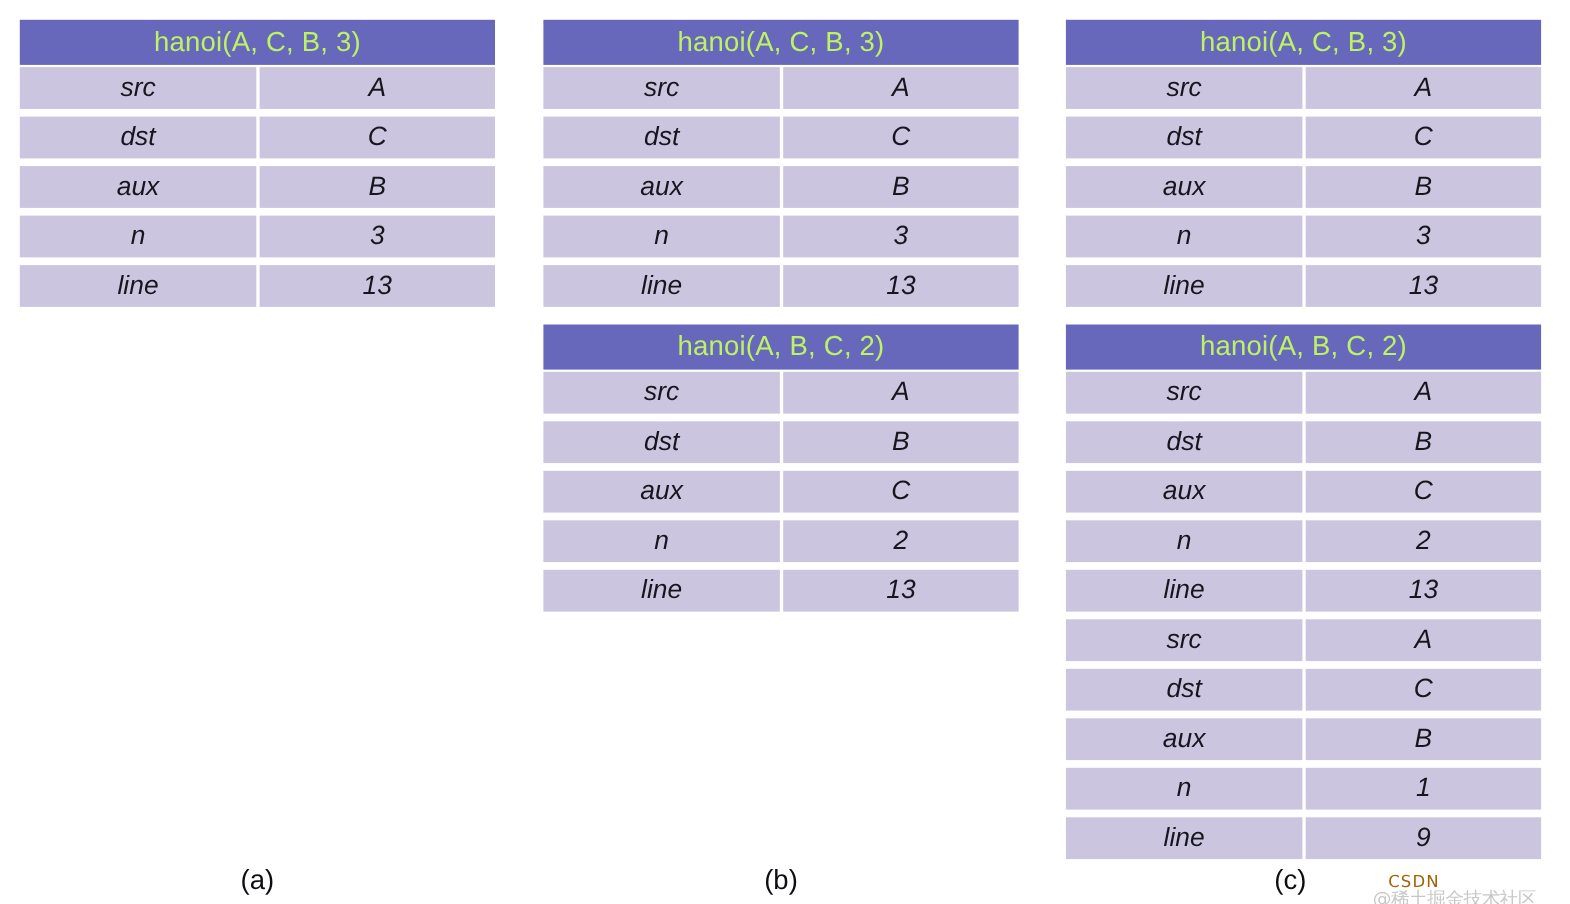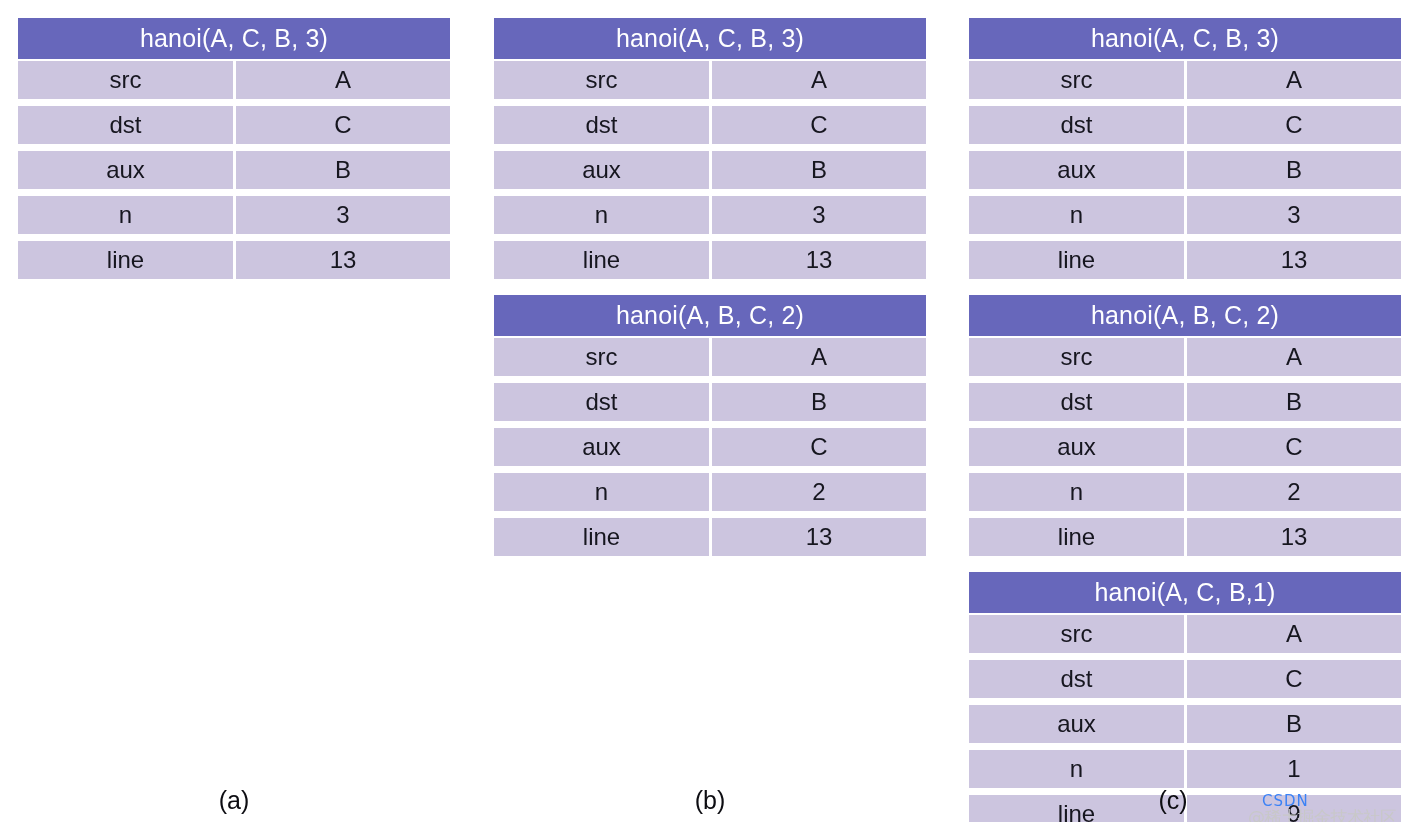--- a/index.html
+++ b/index.html
@@ -35,35 +35,36 @@
   }
 
   
   .frame {
     width: 432px;
   }
   .frame-header {
     height: 41px;
     line-height: 41px;
     background: #6767bb;
-    color: #ffffff;
+    color: #bef264;
     text-align: center;
     font-size: 25px;
     letter-spacing: 0.2px;
     box-sizing: border-box;
   }
   .frame-rows {
     width: 432px;
     border-collapse: separate;
     border-spacing: 0;
   }
   .frame-row {
     display: flex;
     height: 42px;
     background: transparent;
+    font-style: italic;
   }
   .cell {
     height: 38px;
     line-height: 38px;
     background: #ccc5df;
     color: #16161f;
     text-align: center;
     font-size: 24px;
     box-sizing: border-box;
     overflow: hidden;
@@ -114,21 +115,21 @@
   .watermark .wm-layer {
     position: absolute;
     left: 0;
     top: 15px;
     white-space: nowrap;
   }
   .watermark .wm-b {
     left: 14px;
     top: 1px;
     font-size: 15px;
-    color: #3b82f6;
+    color: #a16207;
     letter-spacing: 1px;
   }
 </style>
 </head>
 <body>
 
 <div id="figure-a" class="figure">
   <div class="frames-stack">
       <div class="frame">
         <div class="frame-header">hanoi(A, C, B, 3)</div>
@@ -261,21 +262,20 @@
             <div class="cell cell-key">n</div>
             <div class="cell cell-val">2</div>
           </div>
           <div class="frame-row">
             <div class="cell cell-key">line</div>
             <div class="cell cell-val">13</div>
           </div>
         </div>
       </div>
       <div class="frame">
-        <div class="frame-header">hanoi(A, C, B,1)</div>
         <div class="frame-rows">
           <div class="frame-row">
             <div class="cell cell-key">src</div>
             <div class="cell cell-val">A</div>
           </div>
           <div class="frame-row">
             <div class="cell cell-key">dst</div>
             <div class="cell cell-val">C</div>
           </div>
           <div class="frame-row">

